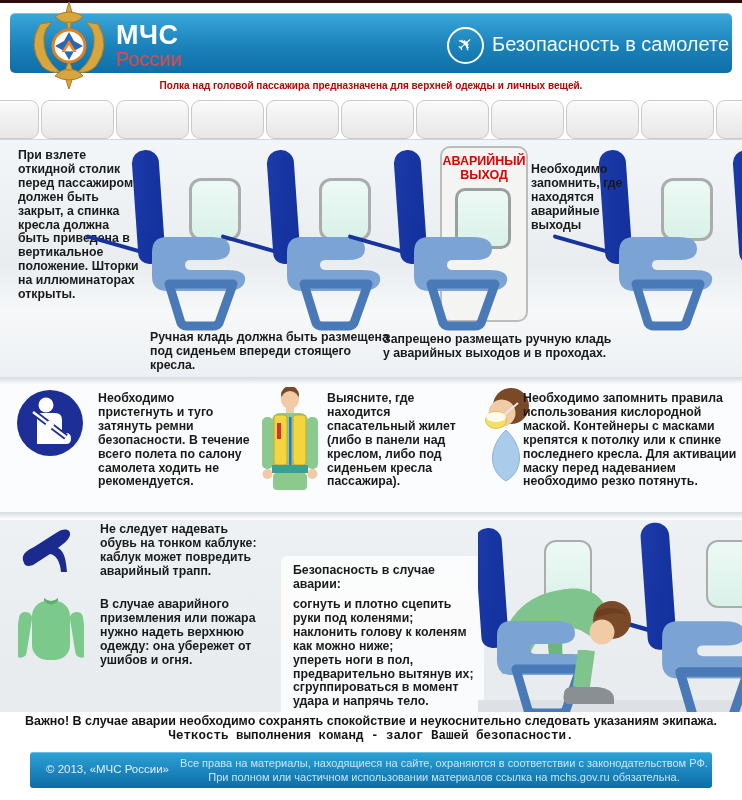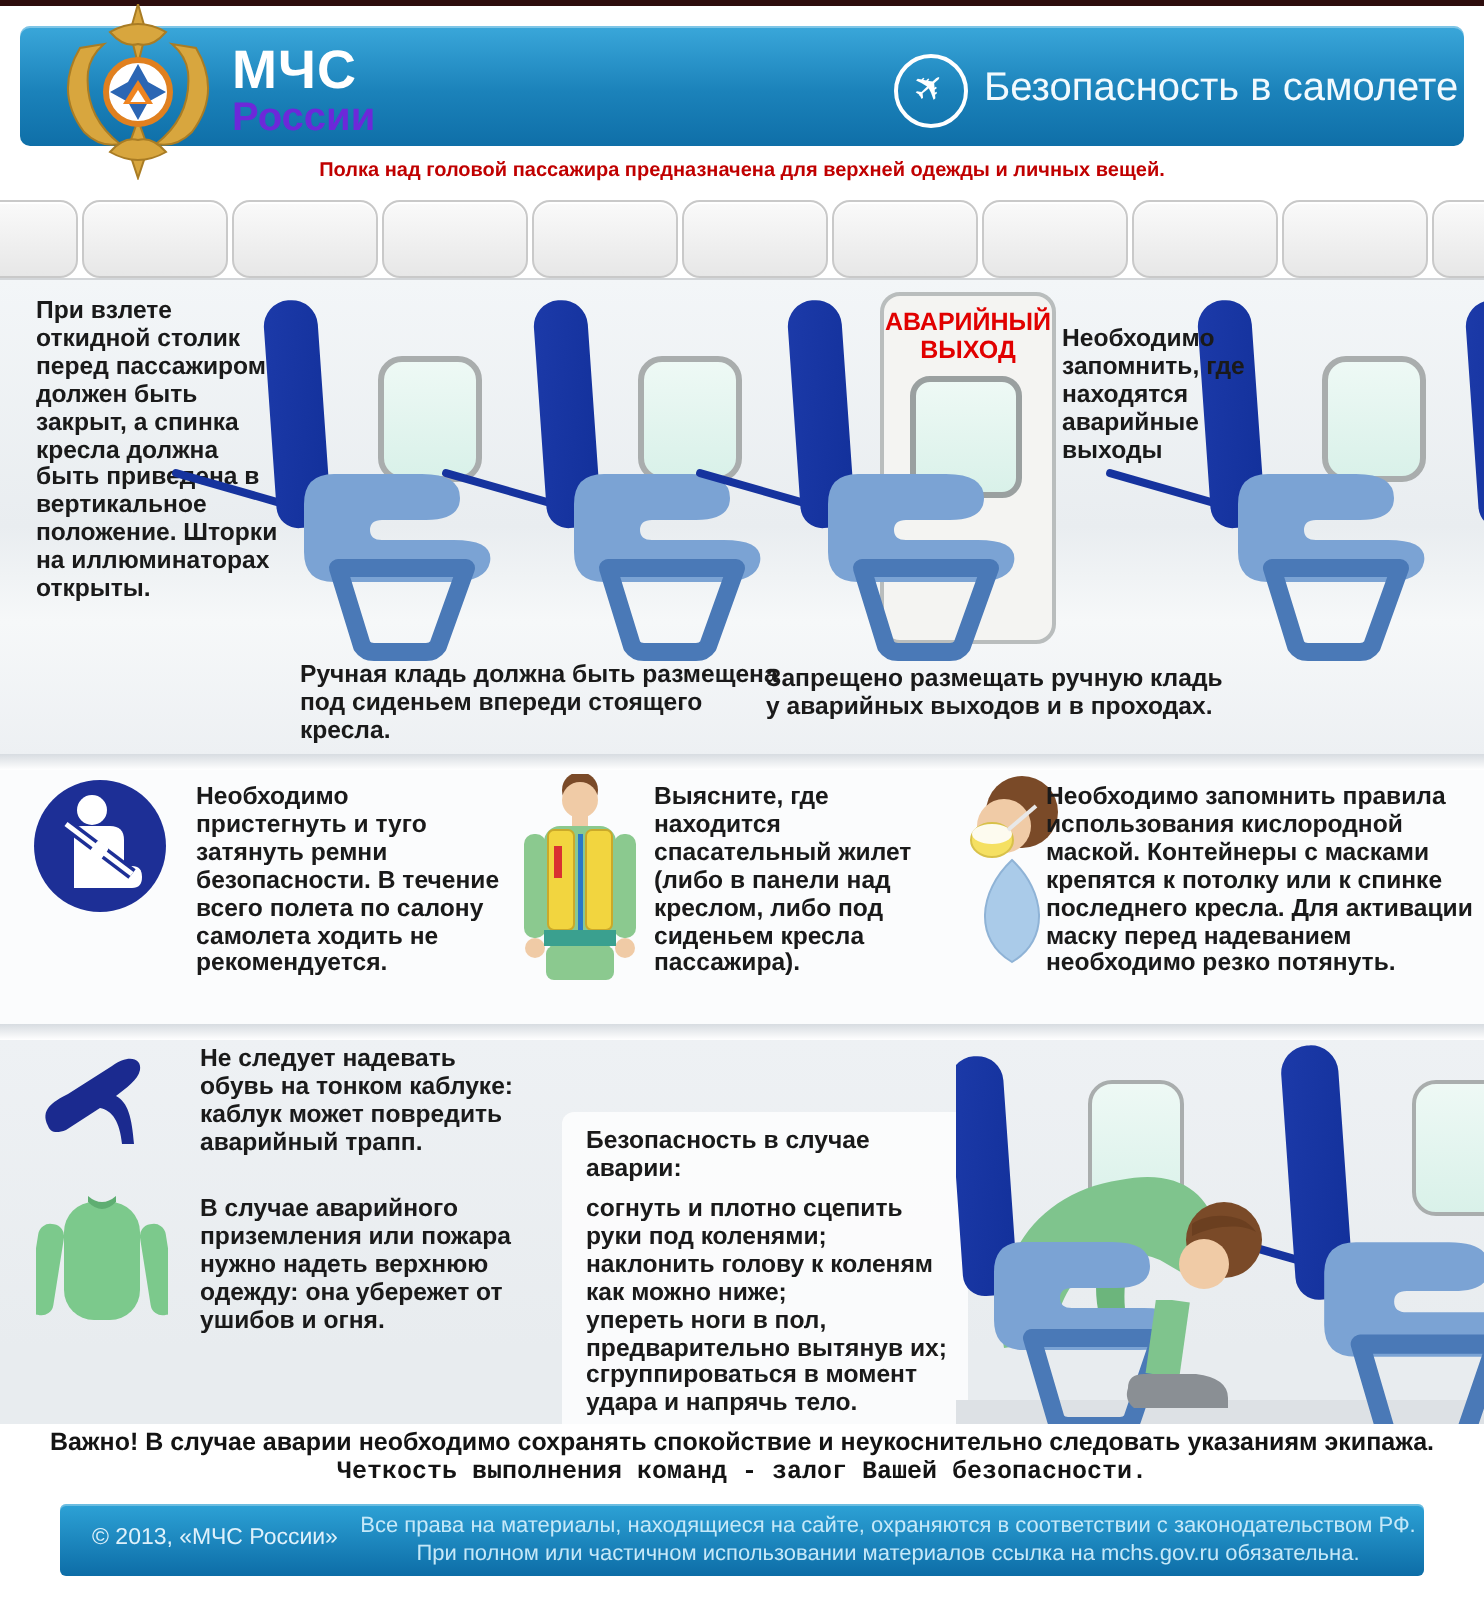--- a/index.html
+++ b/index.html
@@ -5,21 +5,21 @@
   html,body{margin:0;padding:0;background:#fff;}
   .page{position:relative;width:742px;height:800px;overflow:hidden;background:#fff;
         font-family:"Liberation Sans","DejaVu Sans",sans-serif;color:#1a1a1a;}
   .abs{position:absolute;}
   .topline{left:0;top:0;width:742px;height:3px;background:#2e0d0d;}
   
   .band{left:10px;top:13px;width:722px;height:60px;border-radius:5px;
         background:linear-gradient(#3aa7da,#1b82ba 55%,#0f6fa8);box-shadow:inset 0 1px 0 rgba(255,255,255,.35);}
   .emblem{left:30px;top:2px;}
   .agency{left:116px;top:22px;color:#fff;font-weight:bold;font-size:27px;line-height:27px;letter-spacing:.5px;}
-  .agency-sub{left:116px;top:49px;color:#6d28d9;font-size:20px;line-height:20px;font-weight:bold;}
+  .agency-sub{left:116px;top:49px;color:#ef4444;font-size:20px;line-height:20px;}
   .plane-ring{left:447px;top:27px;width:33px;height:33px;border:2.5px solid #fff;border-radius:50%;}
   .plane-glyph{left:451px;top:30px;width:28px;height:28px;color:#fff;font-size:19px;
                font-family:"DejaVu Sans",sans-serif;transform:rotate(-42deg);text-align:center;line-height:28px;}
   .banner-title{left:492px;top:33px;color:#f2fafe;font-size:20px;line-height:22px;font-weight:500;}
   .notice{left:0;top:80px;width:742px;text-align:center;font-weight:bold;font-size:10px;color:#c00000;}
   
   .bins{left:0;top:99px;width:742px;height:40px;border-bottom:1px solid #d3d6d9;}
   .bin{position:absolute;top:1px;width:71px;height:37px;border-radius:9px;border:1px solid #c9c9c9;
        background:linear-gradient(#fafafa,#e7e7e7);box-shadow:inset 0 1px 0 #fff;}
   

